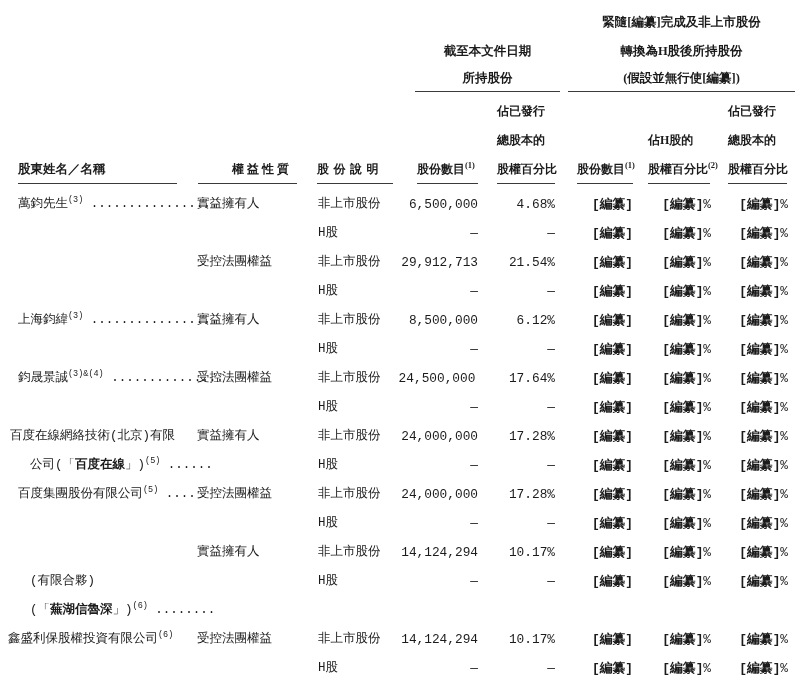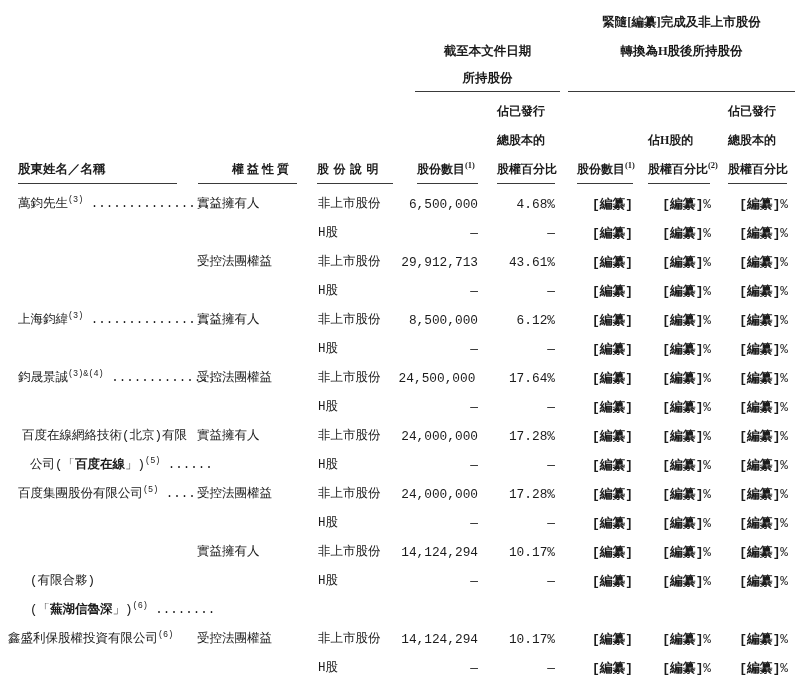--- a/index.html
+++ b/index.html
@@ -23,20 +23,21 @@
 <body>
 
 <div class="page">
 
   <div class="abs b ctr" style="left:415px;top:44px;width:145px">截至本文件日期</div>
   <div class="abs b ctr" style="left:415px;top:71px;width:145px">所持股份</div>
   <div class="rule" style="left:415px;top:91px;width:145px"></div>
 
   <div class="abs b ctr" style="left:568px;top:15px;width:227px">緊隨[編纂]完成及非上市股份</div>
   <div class="abs b ctr" style="left:568px;top:44px;width:227px">轉換為H股後所持股份</div>
+  <div class="abs b ctr" style="left:568px;top:71px;width:227px">(假設並無行使[編纂])</div>
   <div class="rule" style="left:568px;top:91px;width:227px"></div>
 
   <div class="abs hdr" style="left:18px;top:162px;font-size:12.5px">股東姓名／名稱</div>
   <div class="abs hdr ls3" style="left:232px;top:162px">權益性質</div>
   <div class="abs hdr ls4" style="left:317px;top:162px">股份說明</div>
 
   <div class="abs hdr" style="left:417px;top:162px"><span>股份數目</span><sup>(1)</sup></div>
   <div class="abs hdr" style="left:497px;top:104px">佔已發行</div>
   <div class="abs hdr" style="left:497px;top:133px">總股本的</div>
   <div class="abs hdr" style="left:497px;top:162px">股權百分比</div>
@@ -73,21 +74,21 @@
         <div class="cell rt num" style="left: 396px; width: 82px;">—</div>
         <div class="cell rt num" style="left: 485px; width: 70px;">—</div>
         <div class="cell rt num" style="left: 561px; width: 72px;"><span class="red">[編纂]</span></div>
         <div class="cell rt num" style="left: 631px; width: 80px;"><span class="red">[編纂]</span>%</div>
         <div class="cell rt num" style="left: 708px; width: 80px;"><span class="red">[編纂]</span>%</div>
       </div>
       <div class="trow" style="top: 255px;">
         <div class="cell" style="left: 197px; width: 110px;">受控法團權益</div>
         <div class="cell" style="left: 318px; width: 85px;">非上市股份</div>
         <div class="cell rt num" style="left: 396px; width: 82px;">29,912,713</div>
-        <div class="cell rt num" style="left: 485px; width: 70px;">43.61%</div>
+        <div class="cell rt num" style="left: 485px; width: 70px;">21.54%</div>
         <div class="cell rt num" style="left: 561px; width: 72px;"><span class="red">[編纂]</span></div>
         <div class="cell rt num" style="left: 631px; width: 80px;"><span class="red">[編纂]</span>%</div>
         <div class="cell rt num" style="left: 708px; width: 80px;"><span class="red">[編纂]</span>%</div>
       </div>
       <div class="trow" style="top: 284px;">
         <div class="cell" style="left: 318px; width: 85px;">H股</div>
         <div class="cell rt num" style="left: 396px; width: 82px;">—</div>
         <div class="cell rt num" style="left: 485px; width: 70px;">—</div>
         <div class="cell rt num" style="left: 561px; width: 72px;"><span class="red">[編纂]</span></div>
         <div class="cell rt num" style="left: 631px; width: 80px;"><span class="red">[編纂]</span>%</div>
@@ -123,21 +124,21 @@
       </div>
       <div class="trow" style="top: 400px;">
         <div class="cell" style="left: 318px; width: 85px;">H股</div>
         <div class="cell rt num" style="left: 396px; width: 82px;">—</div>
         <div class="cell rt num" style="left: 485px; width: 70px;">—</div>
         <div class="cell rt num" style="left: 561px; width: 72px;"><span class="red">[編纂]</span></div>
         <div class="cell rt num" style="left: 631px; width: 80px;"><span class="red">[編纂]</span>%</div>
         <div class="cell rt num" style="left: 708px; width: 80px;"><span class="red">[編纂]</span>%</div>
       </div>
       <div class="trow" style="top: 429px;">
-        <div class="cell" style="left: 22px;">百度在線網絡技術(北京)有限</div>
+        <div class="cell" style="left: 10px;">百度在線網絡技術(北京)有限</div>
         <div class="cell" style="left: 197px; width: 110px;">實益擁有人</div>
         <div class="cell" style="left: 318px; width: 85px;">非上市股份</div>
         <div class="cell rt num" style="left: 396px; width: 82px;">24,000,000</div>
         <div class="cell rt num" style="left: 485px; width: 70px;">17.28%</div>
         <div class="cell rt num" style="left: 561px; width: 72px;"><span class="red">[編纂]</span></div>
         <div class="cell rt num" style="left: 631px; width: 80px;"><span class="red">[編纂]</span>%</div>
         <div class="cell rt num" style="left: 708px; width: 80px;"><span class="red">[編纂]</span>%</div>
       </div>
       <div class="trow" style="top: 458px;">
         <div class="cell" style="left: 30px;">公司(「<span class="b">百度在線</span>」)<sup>(5)</sup> ......</div>

